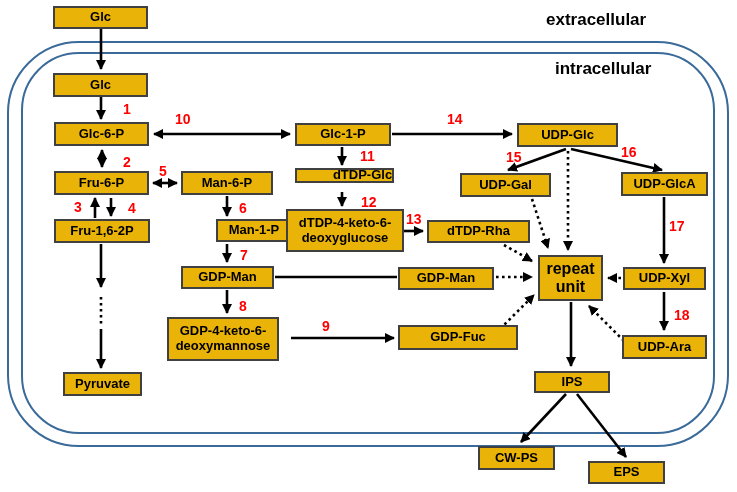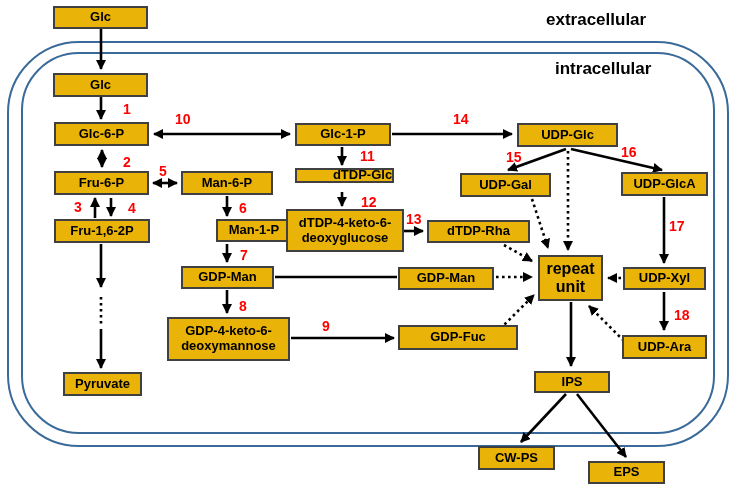--- a/index.html
+++ b/index.html
@@ -159,21 +159,21 @@
   <div class="node" style="left:398px;top:267px;width:96px;height:23px;">
       <span>GDP-Man</span>
     </div>
   <div class="node big" style="left:538px;top:255px;width:65px;height:46px;">
     <span>repeat</span>
     <span>unit</span>
   </div>
   <div class="node" style="left:623px;top:267px;width:83px;height:23px;">
       <span>UDP-Xyl</span>
     </div>
-  <div class="node" style="left:167px;top:317px;width:123px;height:44px;">
+  <div class="node" style="left:167px;top:317px;width:112px;height:44px;">
     <span>GDP-4-keto-6-</span>
     <span>deoxymannose</span>
   </div>
   <div class="node" style="left:398px;top:325px;width:120px;height:25px;">
       <span>GDP-Fuc</span>
     </div>
   <div class="node" style="left:622px;top:335px;width:85px;height:24px;">
       <span>UDP-Ara</span>
     </div>
   <div class="node" style="left:63px;top:372px;width:79px;height:24px;">
@@ -195,19 +195,19 @@
   <span class="step" style="left:128px;top:200px;">4</span>
   <span class="step" style="left:159px;top:163px;">5</span>
   <span class="step" style="left:239px;top:200px;">6</span>
   <span class="step" style="left:240px;top:247px;">7</span>
   <span class="step" style="left:239px;top:298px;">8</span>
   <span class="step" style="left:322px;top:318px;">9</span>
   <span class="step" style="left:175px;top:111px;">10</span>
   <span class="step" style="left:360px;top:148px;">11</span>
   <span class="step" style="left:361px;top:194px;">12</span>
   <span class="step" style="left:406px;top:211px;">13</span>
-  <span class="step" style="left:447px;top:111px;margin-left:6px;">14</span>
+  <span class="step" style="left:447px;top:111px;">14</span>
   <span class="step" style="left:506px;top:149px;">15</span>
   <span class="step" style="left:621px;top:144px;">16</span>
   <span class="step" style="left:669px;top:218px;">17</span>
   <span class="step" style="left:674px;top:307px;">18</span>
 
 </div>
 
 </body></html>

